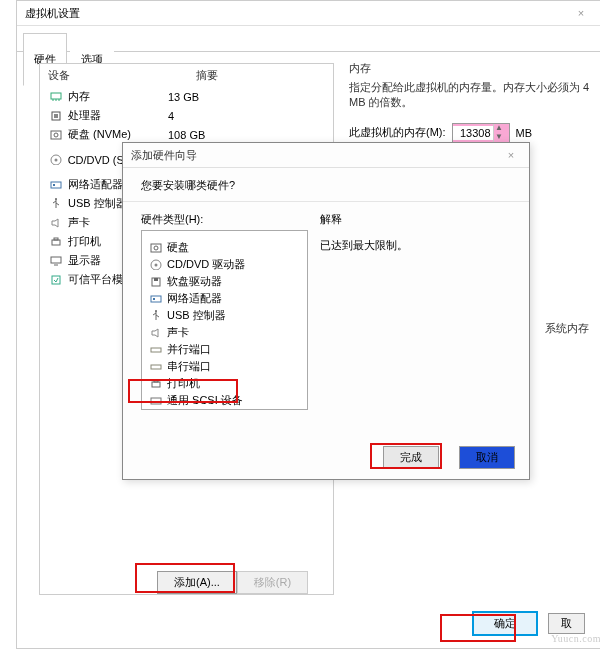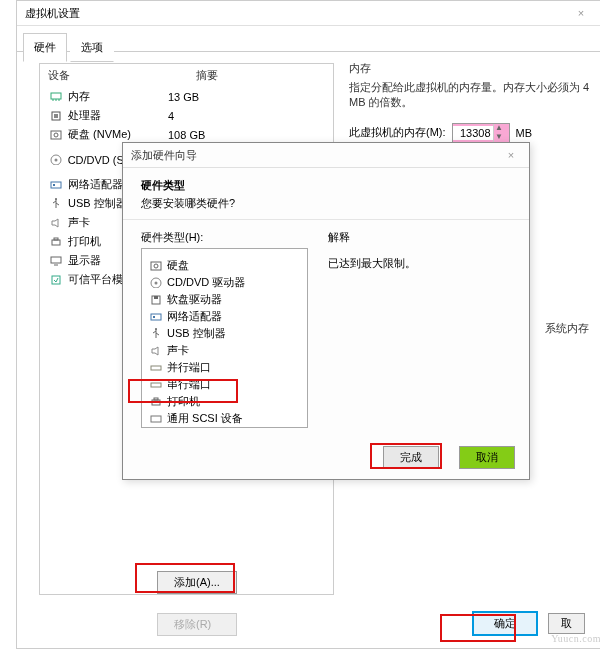--- a/index.html
+++ b/index.html
@@ -1,50 +1,50 @@
 <!DOCTYPE html>
 <html><head>
 <meta charset="utf-8">
 <style>
 * { box-sizing: border-box; font-family: "Microsoft YaHei", SimSun, sans-serif; font-size: 11px; }
 body { margin: 0; background: #fff; width: 600px; height: 649px; position: relative; }
 .outer-window { position: absolute; left: 16px; top: 0; width: 586px; height: 649px; border: 1px solid #ccc; background: #fff; }
 .titlebar { height: 25px; line-height: 25px; padding-left: 8px; border-bottom: 1px solid #e0e0e0; background: #fff; display: flex; justify-content: space-between; }
 .titlebar .close { width: 40px; text-align: center; color: #999; }
 .tabs { padding: 6px 6px 0 6px; border-bottom: 1px solid #ccc; height: 26px; }
-.tab { display: inline-block; padding: 6px 10px; border: 1px solid #ccc; border-bottom: 1px solid #fff; background: #fff; position: relative; top: 1px; }
+.tab { display: inline-block; padding: 18px 10px; border: 1px solid #ccc; border-bottom: 1px solid #fff; background: #fff; position: relative; top: 1px; }
 .tab.inactive { border: 1px solid transparent; border-bottom: 1px solid #ccc; }
 .left-panel { position: absolute; left: 22px; top: 62px; width: 295px; height: 532px; border: 1px solid #ccc; background: #fff; }
 .lp-head { display: flex; padding: 4px 8px; color: #333; gap: 28px; }
 .lp-col1 { width: 120px; }
 .hw-row { display: flex; padding: 2px 8px; align-items: center; }
 .hw-row .ico { width: 16px; height: 14px; margin-right: 4px; display: inline-flex; align-items: center; justify-content: center; }
 .hw-row .name { width: 100px; }
 .right-panel { position: absolute; left: 332px; top: 60px; width: 250px; }
 .group-title { color: #333; margin-bottom: 4px; }
 .desc { color: #333; line-height: 1.4; }
 .mem-row { margin-top: 12px; display: flex; align-items: center; gap: 6px; }
 .spinner { display: inline-flex; align-items: center; border: 1px solid #999; height: 20px; width: 58px; background: #f9a8d4; }
 .spinner input { border: none; width: 40px; text-align: right; padding-right: 2px; outline: none; font-size: 11px; }
 .spinner .arrows { display: flex; flex-direction: column; width: 12px; }
 .spinner .arrows span { height: 9px; line-height: 7px; font-size: 8px; text-align: center; border-left: 1px solid #ccc; color: #666; }
 .sys-mem-label { position: absolute; right: 12px; top: 320px; color: #333; }
-.btn-row { position: absolute; left: 140px; top: 570px; display: flex; gap: 19px; flex-direction: column; }
+.btn-row { position: absolute; left: 140px; top: 570px; display: flex; gap: 0; }
 .btn-row2 { position: absolute; right: 16px; bottom: 12px; display: flex; gap: 10px; align-items: center; }
 .btn { display: inline-block; padding: 3px 16px; border: 1px solid #999; background: #f0f0f0; }
 .btn.dis { color: #aaa; border-color: #ccc; }
 .btn.blue { border: 2px solid #0099e0; background: #e6f3fb; padding: 3px 20px; }
 .btn.thin { padding: 2px 12px; }
 .hl-red { border: 2px solid #d11; position: absolute; pointer-events: none; }
 .wizard { position: absolute; left: 122px; top: 142px; width: 408px; height: 338px; border: 1px solid #888; background: #fdfdfd; box-shadow: 2px 2px 8px rgba(0,0,0,0.15); }
 .wiz-title { height: 25px; line-height: 25px; padding-left: 8px; color: #333; border-bottom: 1px solid #e0e0e0; display: flex; justify-content: space-between; }
 .wiz-title .x { width: 36px; text-align: center; color: #999; }
 .wiz-head { padding: 10px 18px 8px 18px; border-bottom: 1px solid #e5e5e5; }
 .wiz-head .t { font-weight: bold; margin-bottom: 3px; }
-.wiz-body { display: flex; padding: 10px 18px; gap: 20px; }
+.wiz-body { display: flex; padding: 10px 18px; gap: 12px; }
 .wiz-list { border: 1px solid #aaa; width: 167px; height: 180px; padding: 8px 6px; background: #fff; overflow: hidden; }
 .wiz-list .item { display: flex; align-items: center; padding: 1px 0; }
 .wiz-list .item .ico { width: 16px; height: 13px; margin-right: 3px; display: inline-flex; align-items: center; justify-content: center; }
 .wiz-right { flex: 1; }
 .wiz-foot { position: absolute; bottom: 10px; right: 14px; display: flex; gap: 20px; }
 .watermark { position: absolute; right: 0; bottom: 4px; color: #ccc; font-size: 10px; letter-spacing: 0.5px; font-family: Liberation Serif, serif; }
 svg { display: block; }
 </style>
 </head>
 <body>
@@ -199,21 +199,20 @@
 
   <div class="watermark">Yuucn.com</div>
 </div>
 
 <div class="wizard">
   <div class="wiz-title">
     <span>添加硬件向导</span>
     <span class="x">×</span>
   </div>
   <div class="wiz-head">
-    <div class="t">硬件类型</div>
     <div>您要安装哪类硬件?</div>
   </div>
   <div class="wiz-body">
     <div>
       <div style="margin-bottom:3px">硬件类型(H):</div>
       <div class="wiz-list" id="wiz-items">
           <div class="item">
             <span class="ico">
               <svg width="12" height="11">
                 <rect x="1" y="2" width="10" height="8" fill="none" stroke="#666"></rect>
@@ -310,20 +309,20 @@
           </div>
         </div>
     </div>
     <div class="wiz-right">
       <div style="margin-bottom:11px">解释</div>
       <div>已达到最大限制。</div>
     </div>
   </div>
   <div class="wiz-foot">
     <span class="btn" style="background:#e8e8e8">完成</span>
-    <span class="btn" style="background:#84cc16">取消</span>
+    <span class="btn" style="background:#1d4ed8">取消</span>
   </div>
 </div>
 
 <div class="hl-red" style="left:128px; top:379px; width:110px; height:24px"></div>
 <div class="hl-red" style="left:370px; top:443px; width:72px; height:26px"></div>
 <div class="hl-red" style="left:135px; top:563px; width:100px; height:30px"></div>
 <div class="hl-red" style="left:440px; top:614px; width:76px; height:28px"></div>
 
 </body></html>

